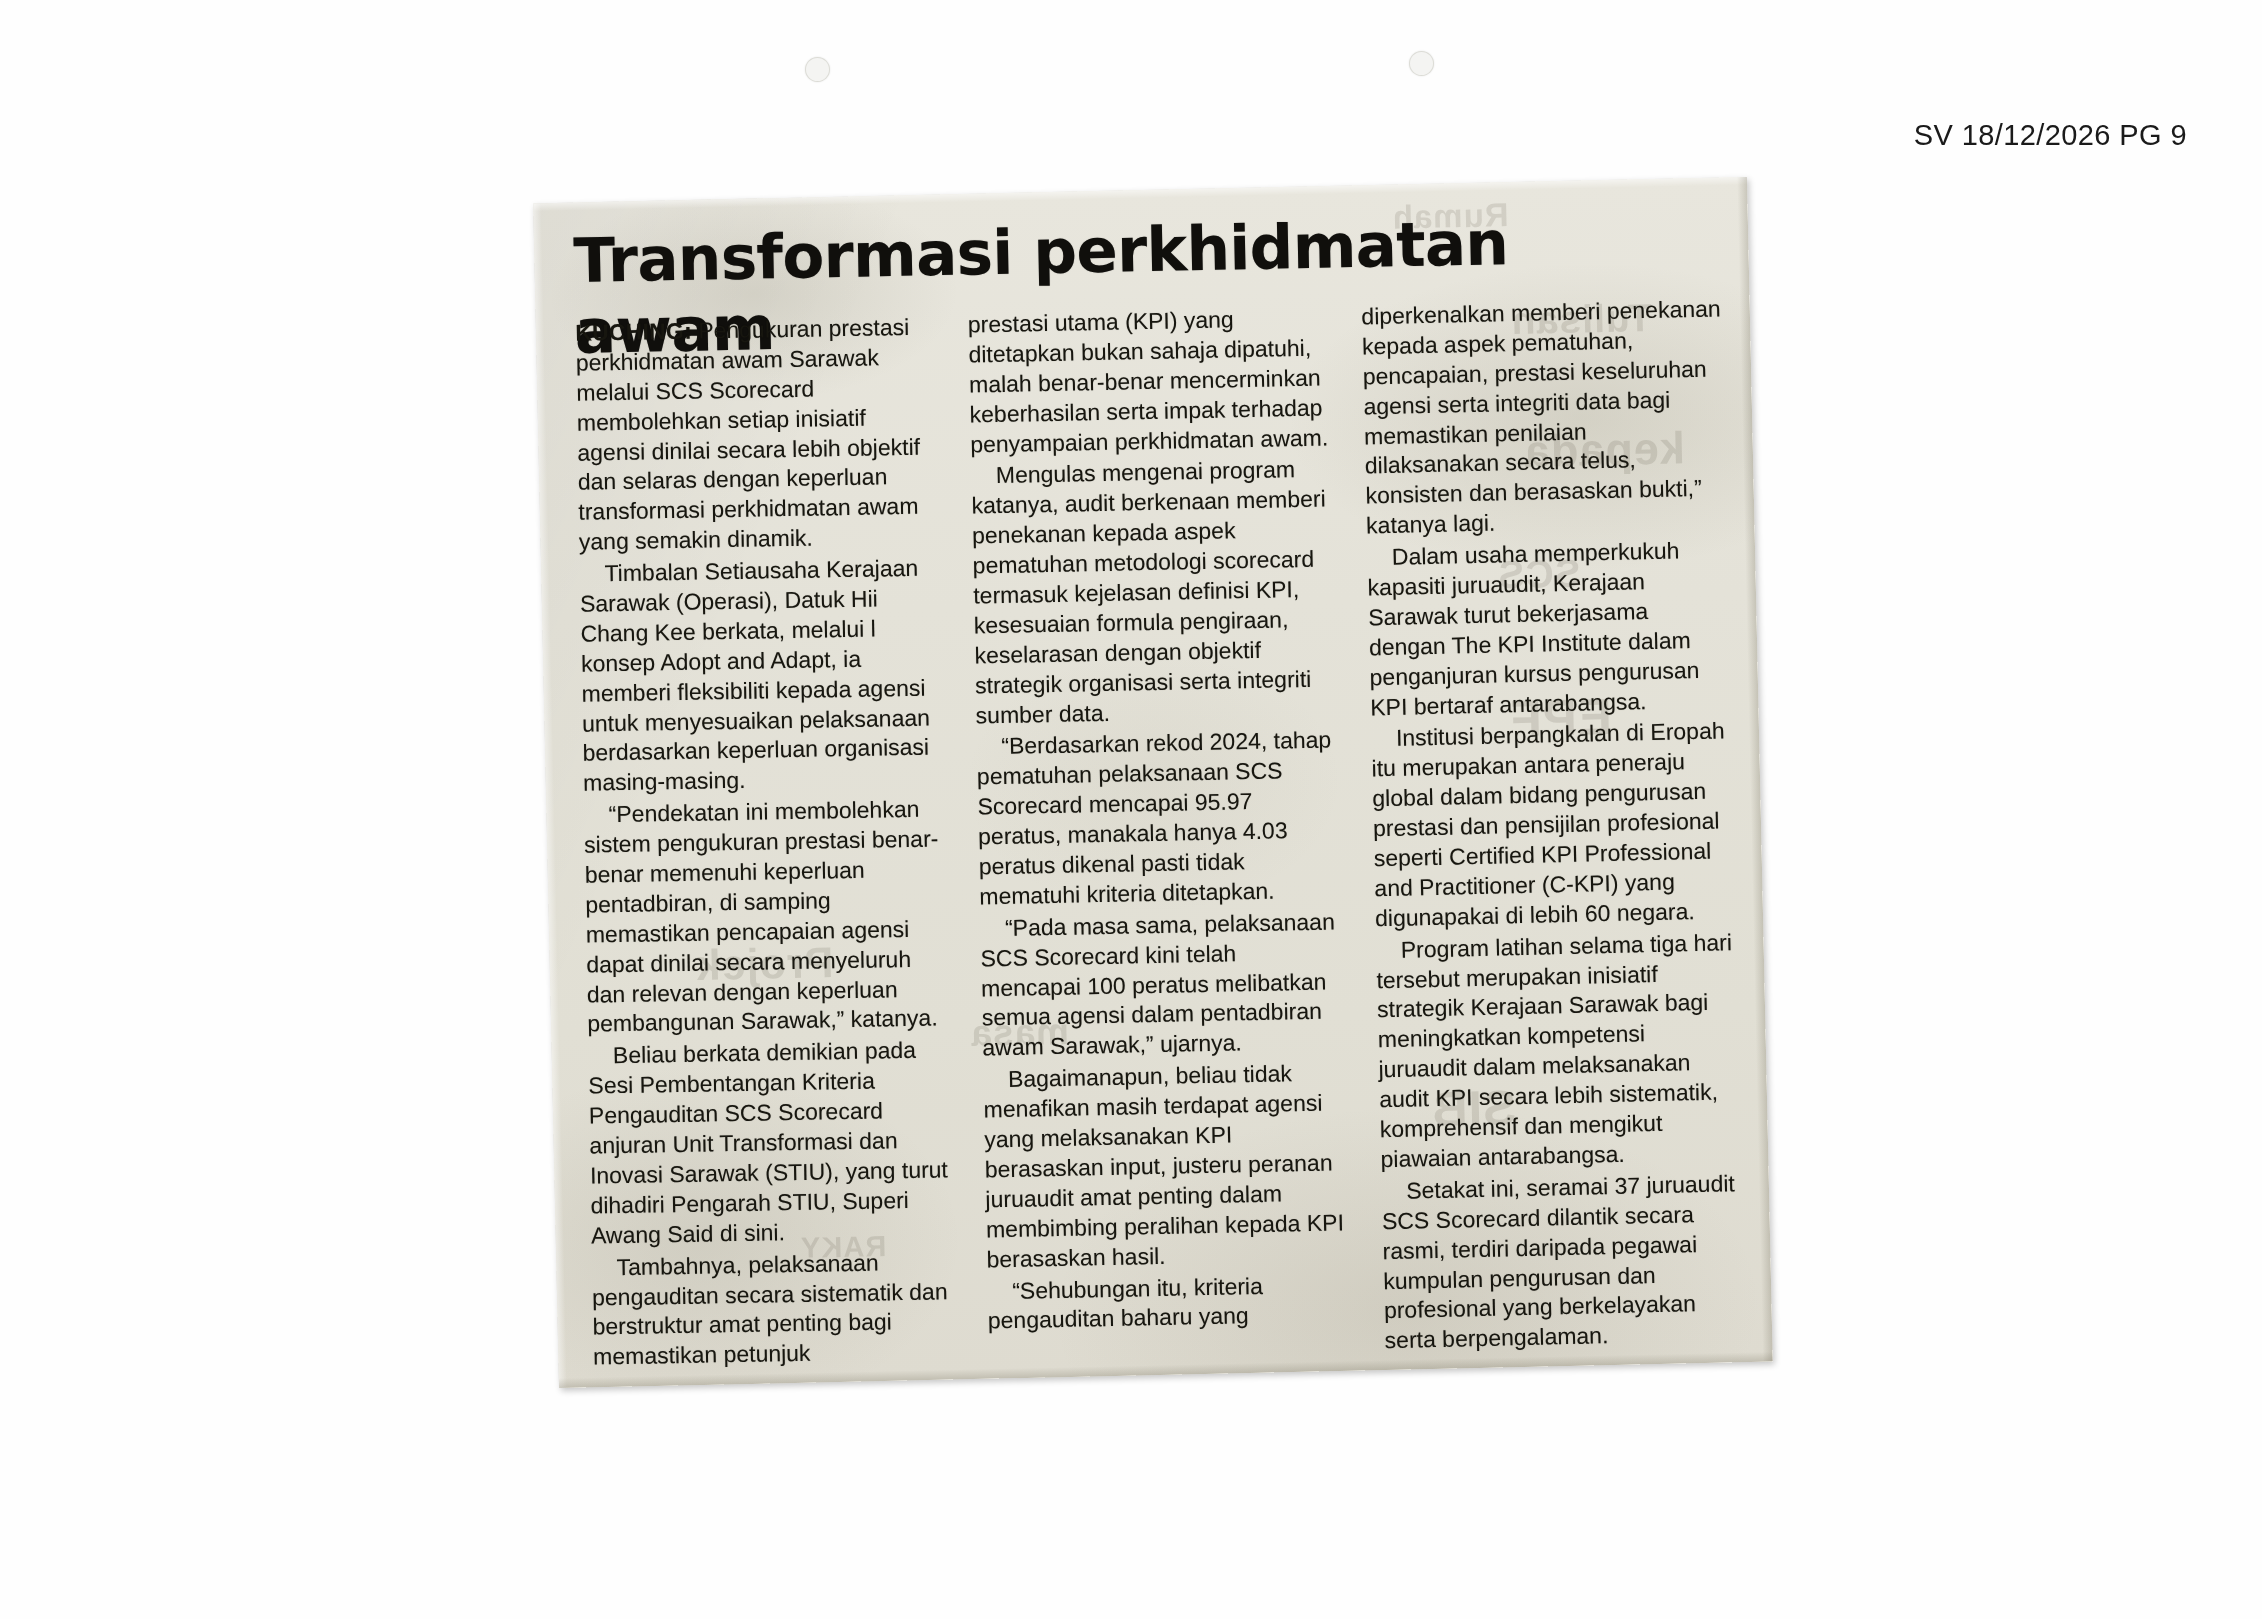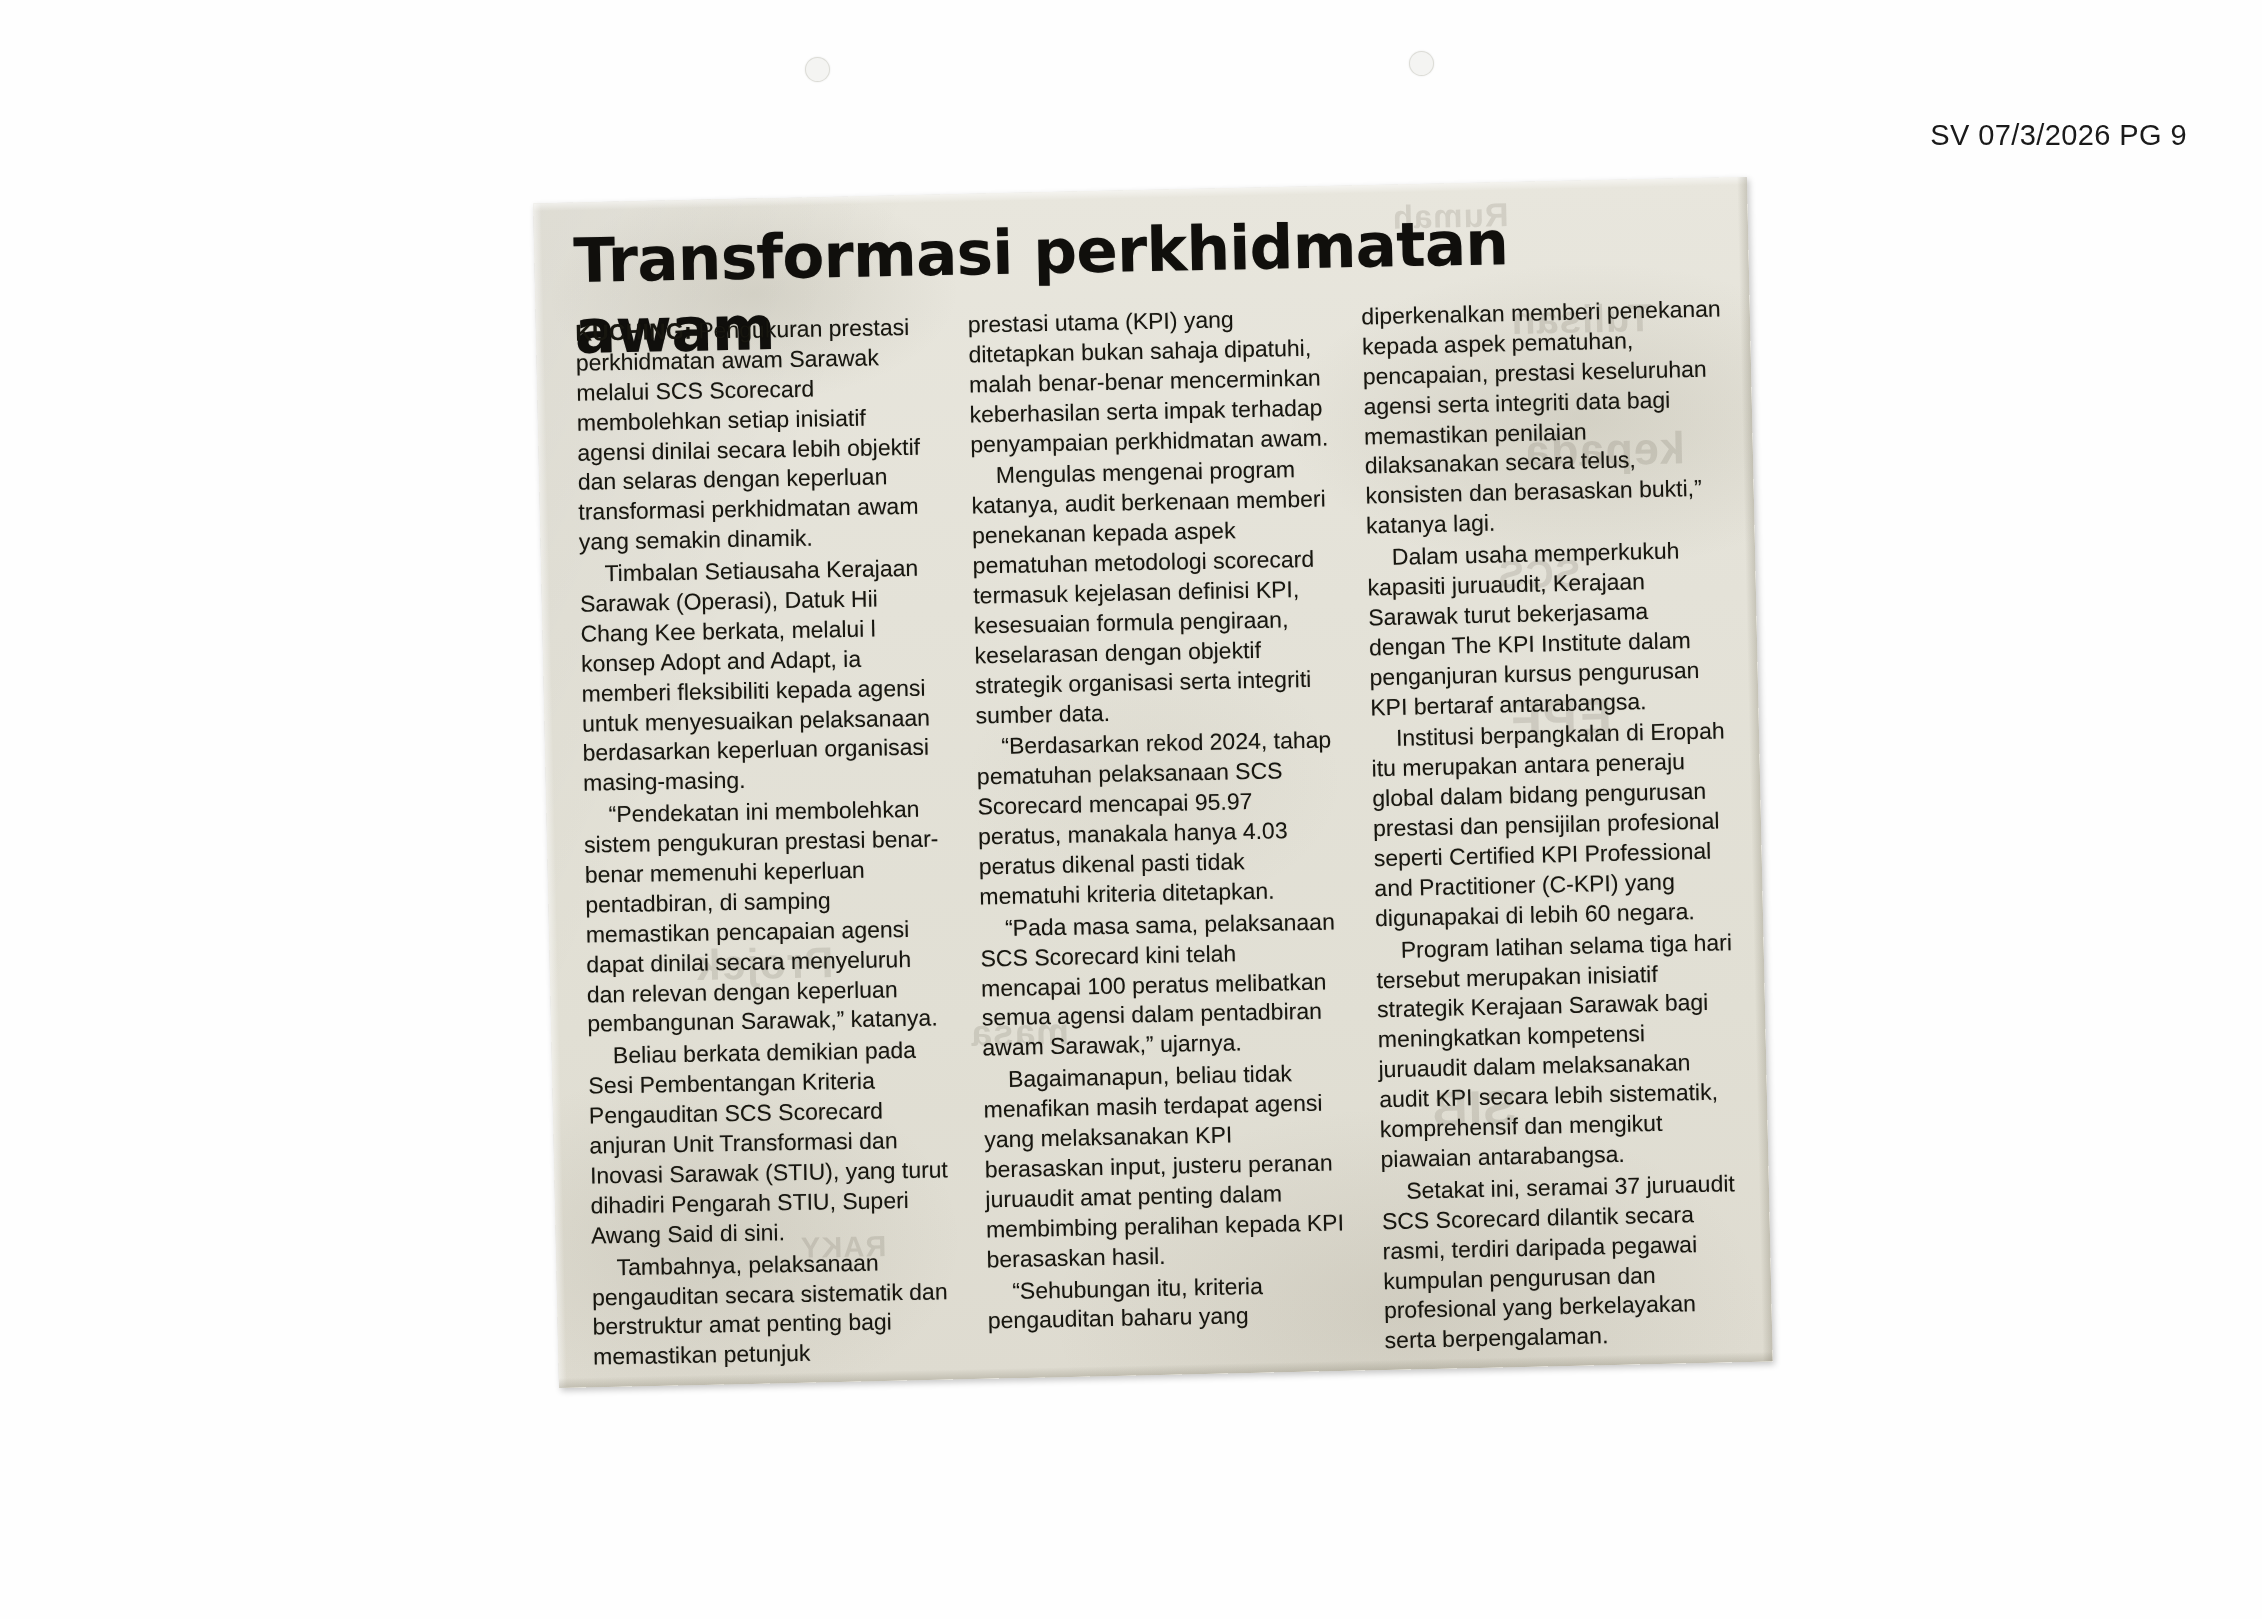--- a/index.html
+++ b/index.html
@@ -150,21 +150,21 @@
   .edge.bottom { left:0; right:0; bottom:0; height: 9.8px; background: linear-gradient(0deg, rgba(90,85,65,0.22), rgba(0,0,0,0)); }
 </style>
 </head>
 <body>
 
 <div class="page">
 
   <div class="hole h1"></div>
   <div class="hole h2"></div>
 
-  <div class="doc-ref">SV 07/3/2026 PG 9</div>
+  <div class="doc-ref">SV 18/12/2026 PG 9</div>
 
   <div class="clipping">
 
     <div class="bleed b1">Rumah</div>
     <div class="bleed b2">Tulisan</div>
     <div class="bleed b3">kepada</div>
     <div class="bleed b4">SCS</div>
     <div class="bleed b5">EPF</div>
     <div class="bleed b6">Projek</div>
     <div class="bleed b7">masa</div>

